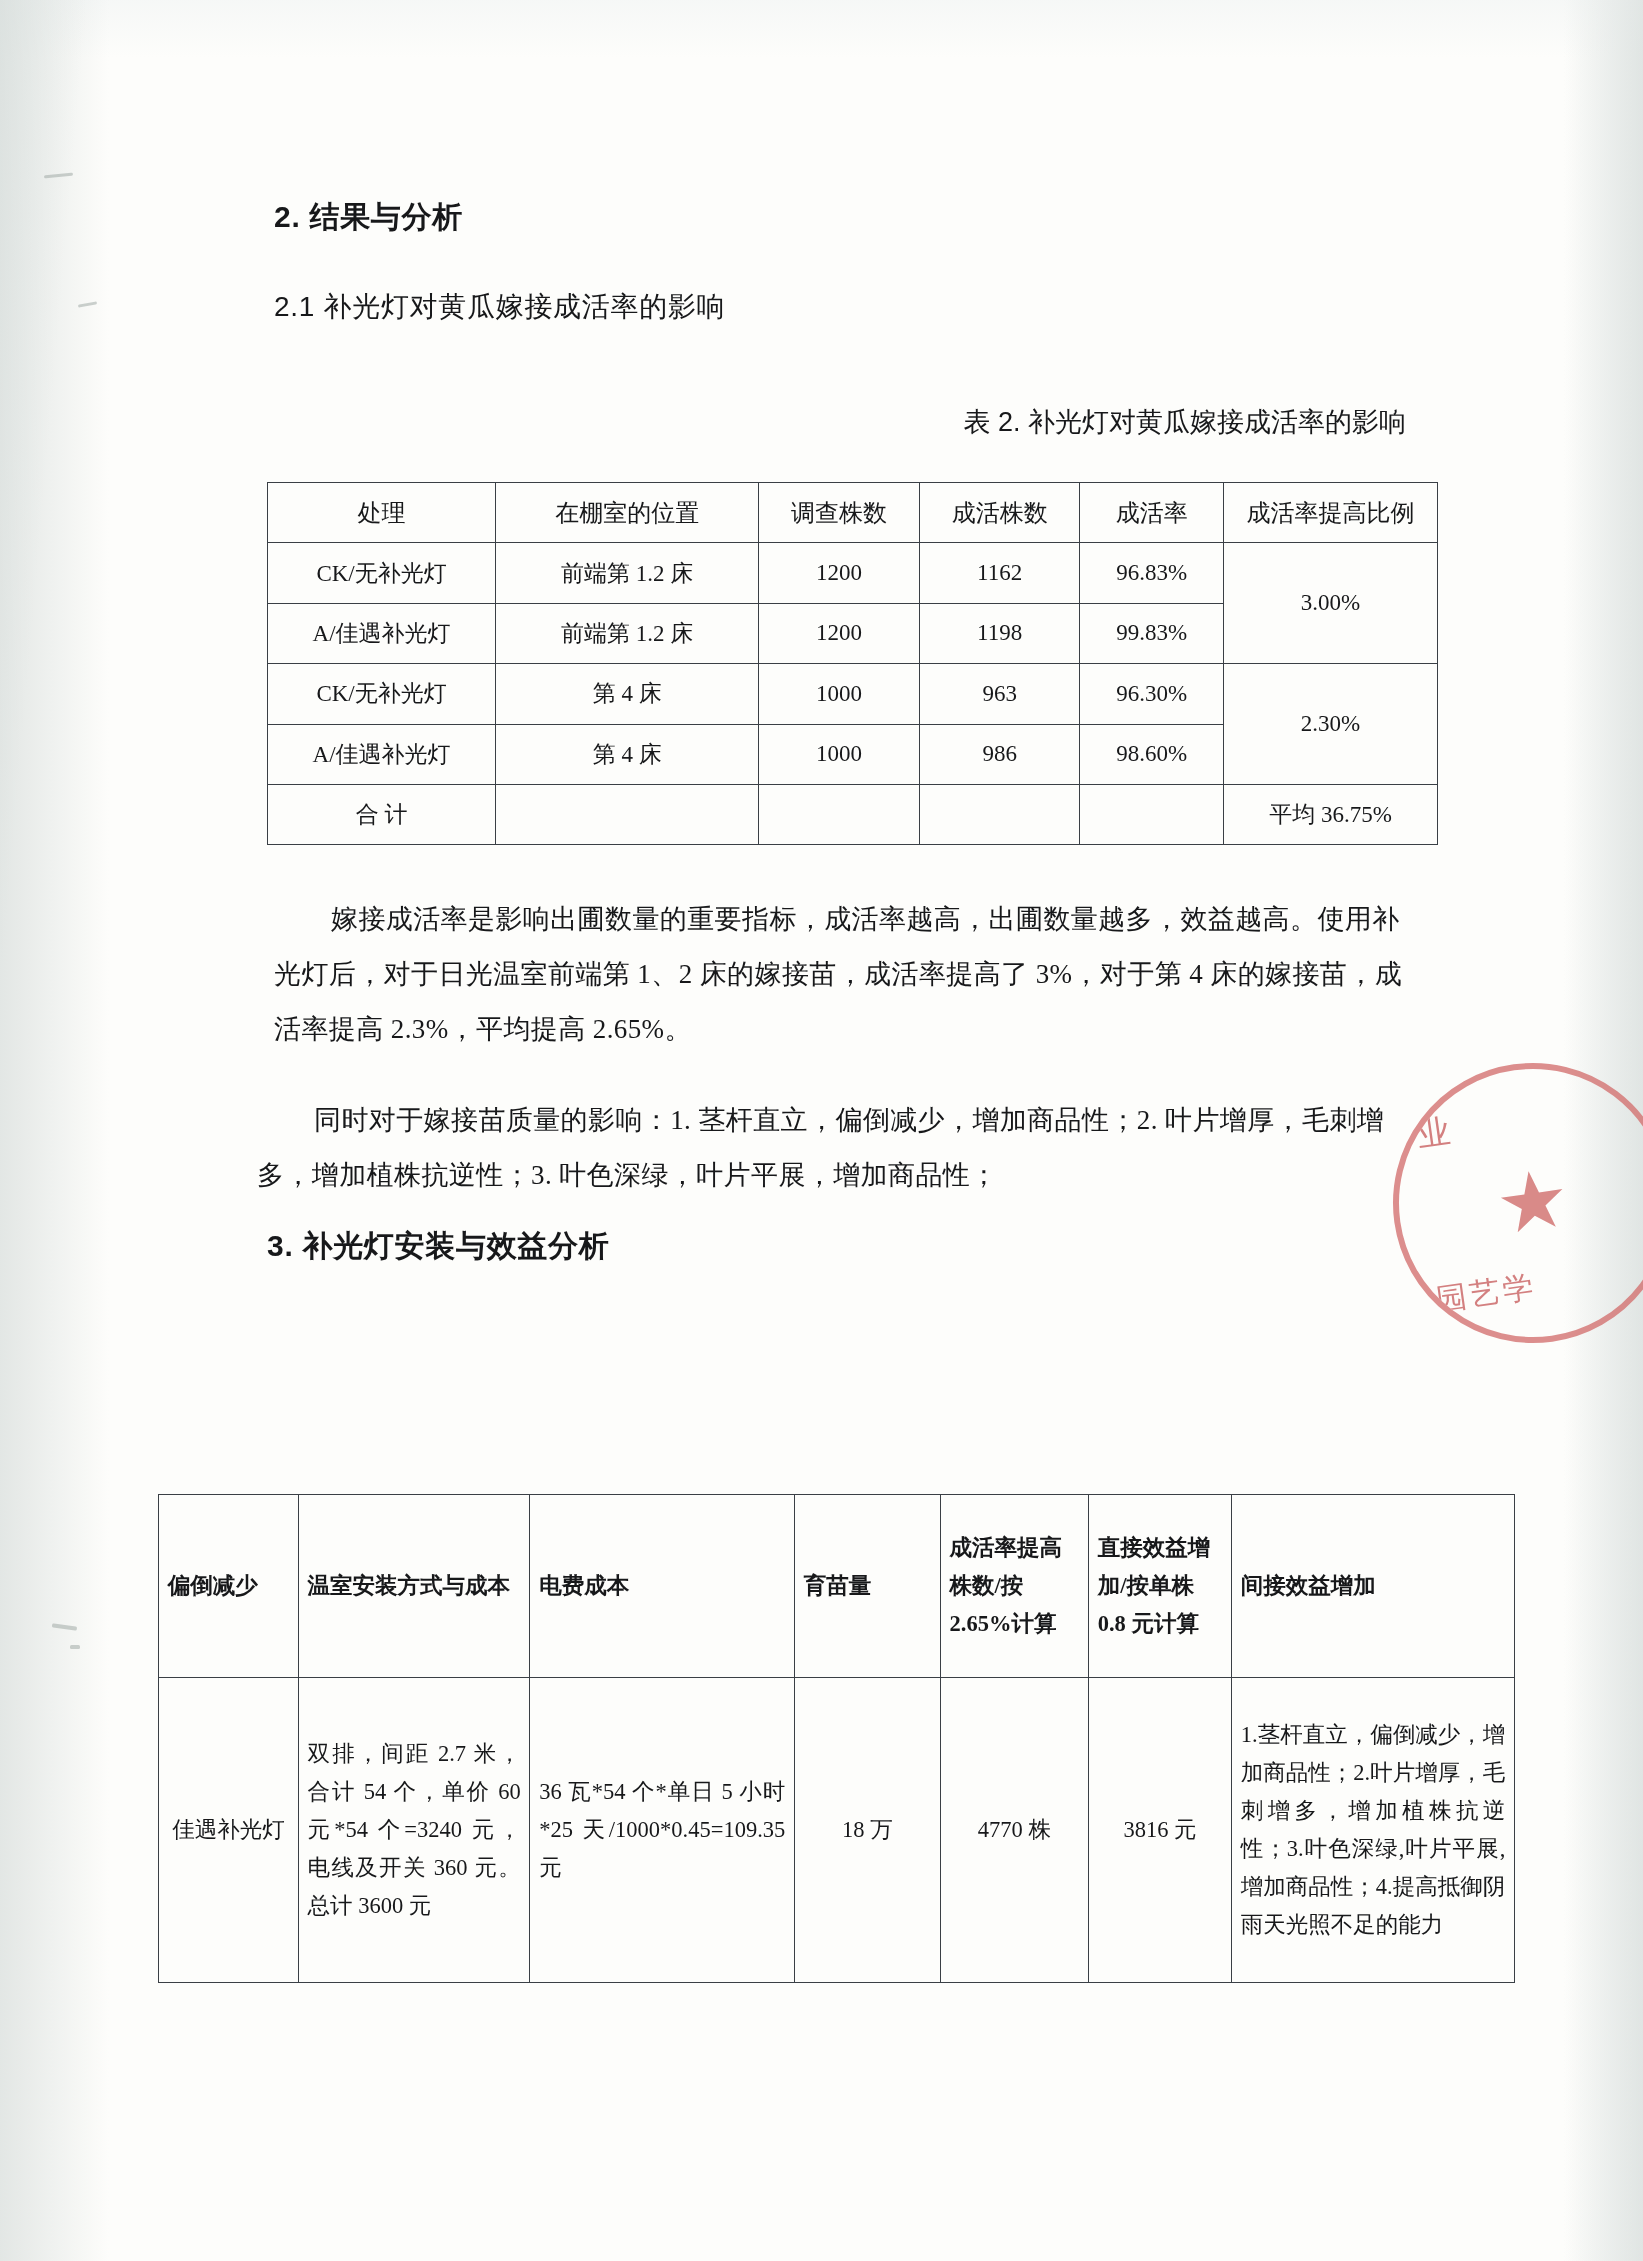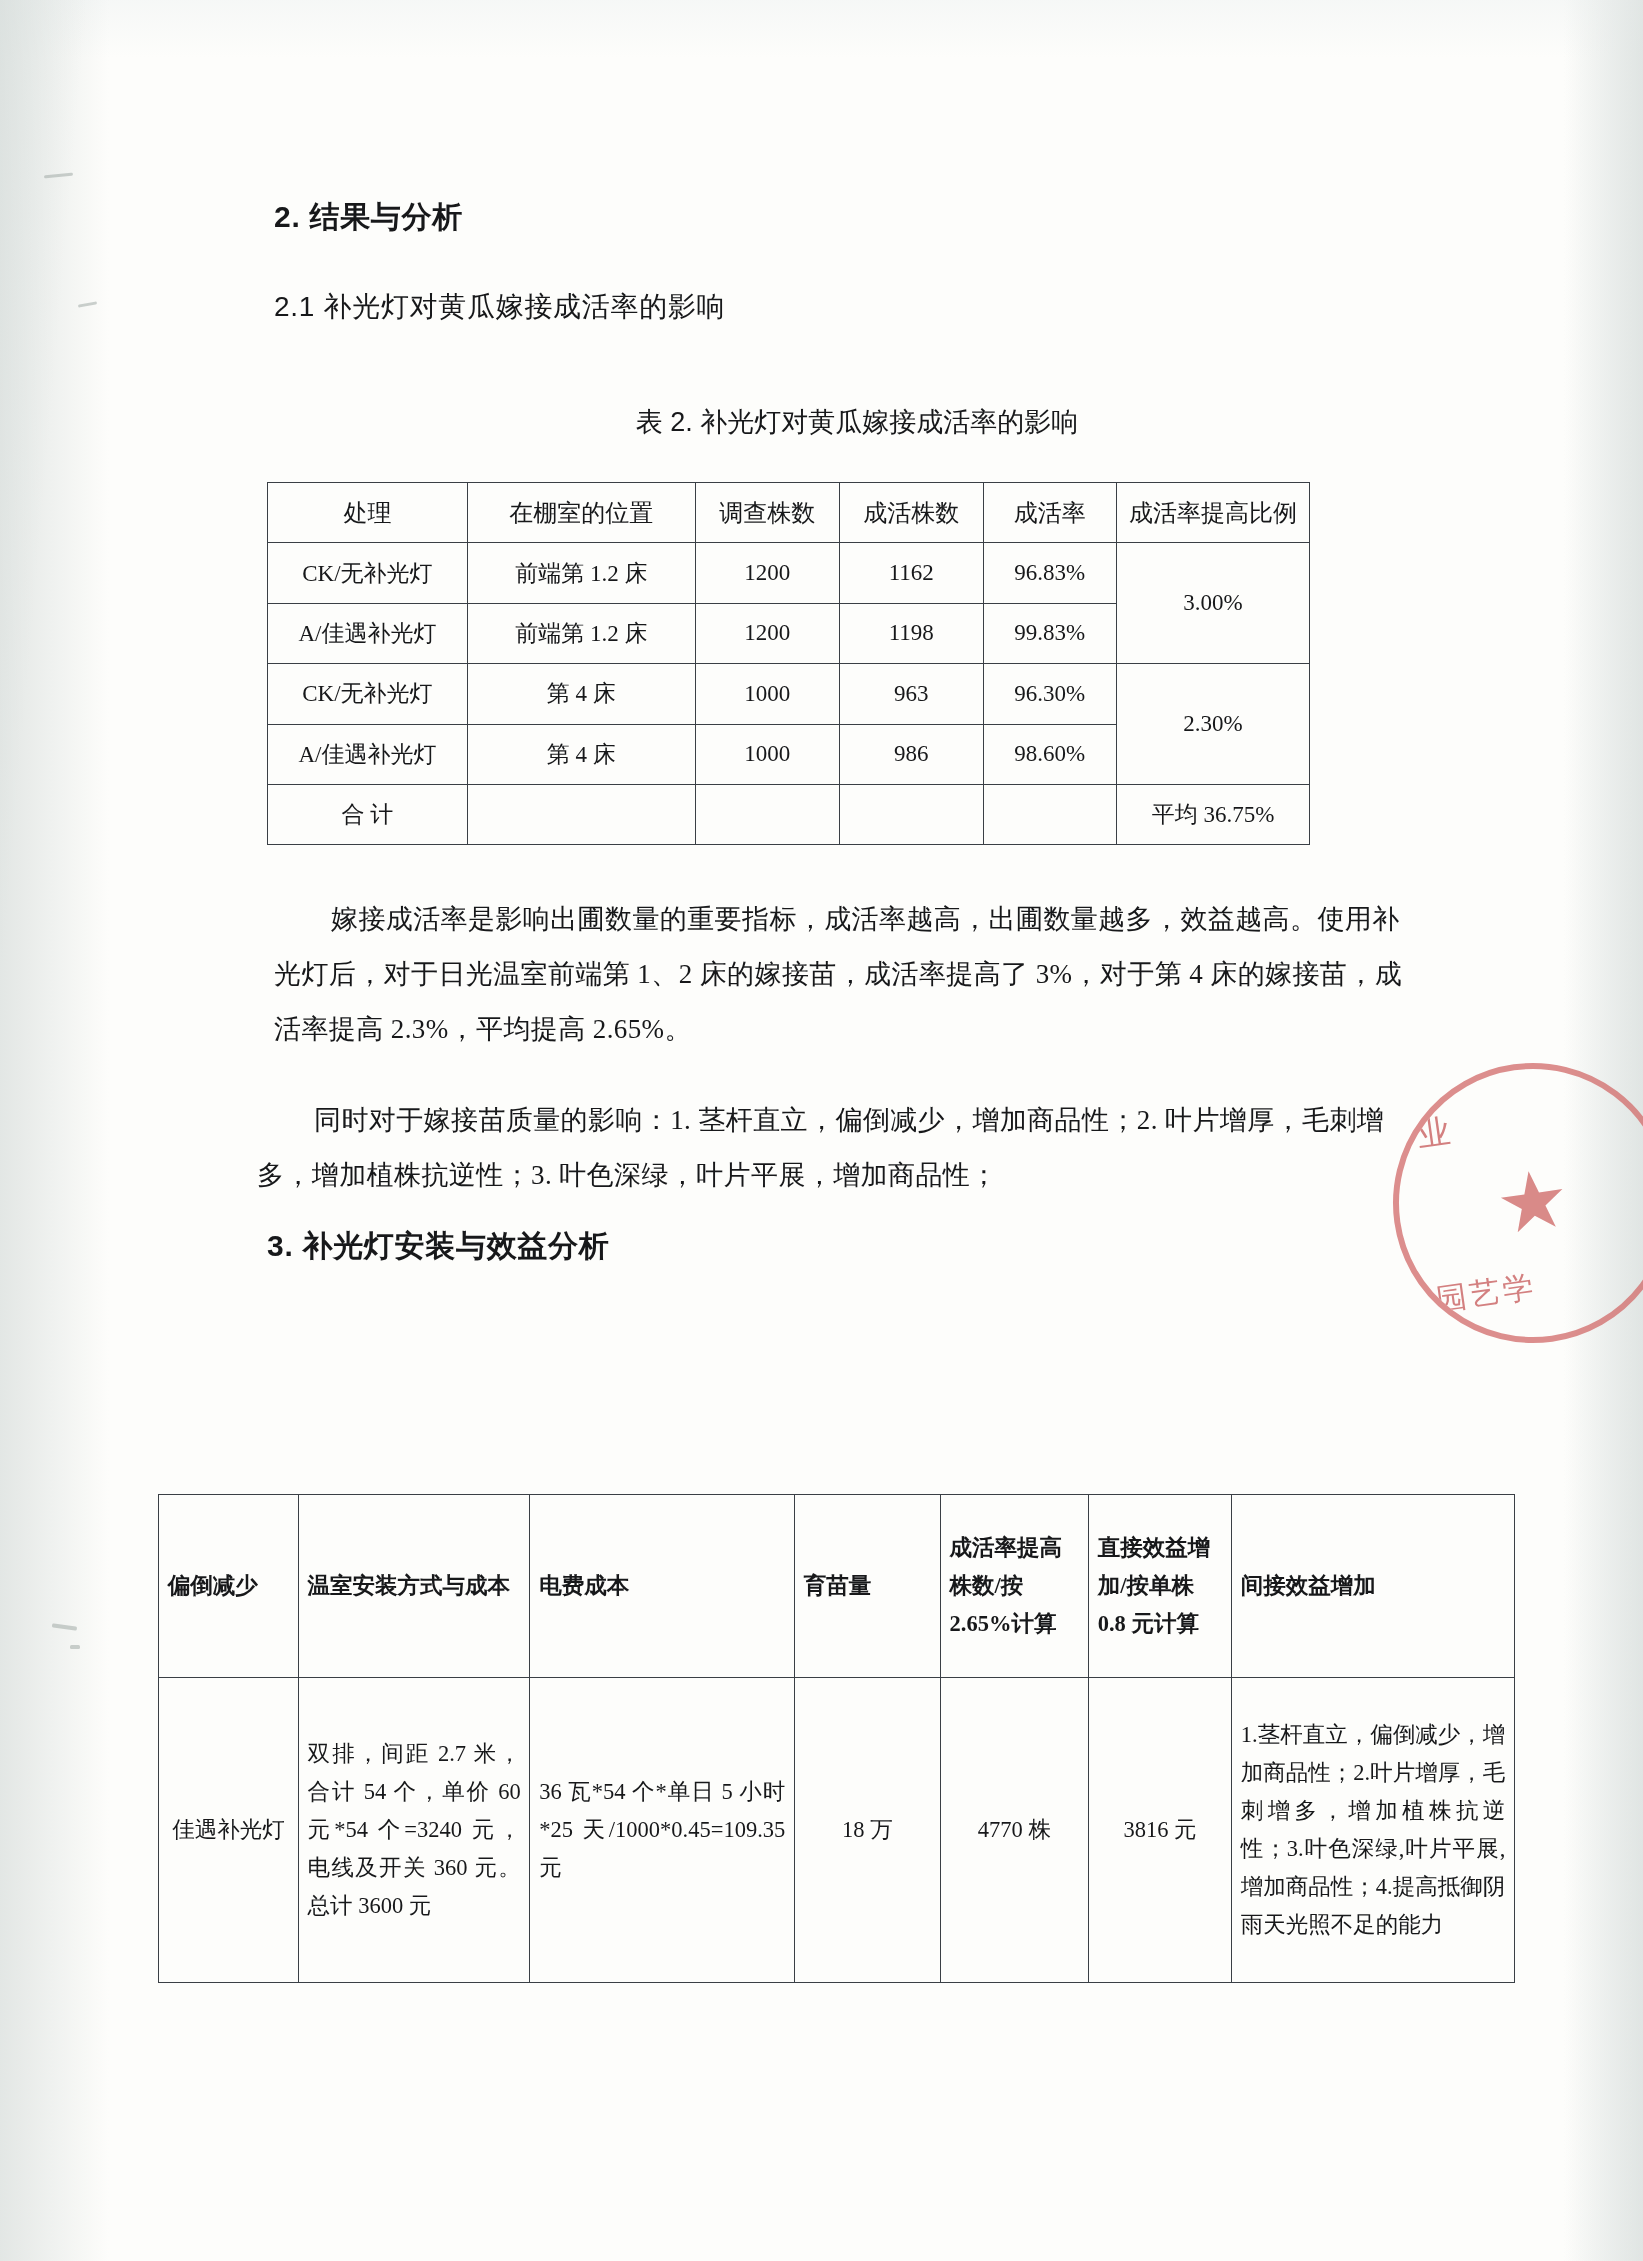--- a/index.html
+++ b/index.html
@@ -68,21 +68,21 @@
   }
   .indent {
     text-indent: 57px;
   }
 
   
   .t2 {
     position: absolute;
     left: 267px;
     top: 482px;
-    width: 1043px;
+    width: 1171px;
     border-collapse: collapse;
     font-size: 23px;
     color: #17181a;
   }
   .t2 td, .t2 th {
     border: 1.5px solid #3a3f45;
     text-align: center;
     font-weight: normal;
     padding: 8.7px 2.9px;
     height: 42px;
@@ -199,21 +199,21 @@
 <div class="speck" style="left:52px;top:1625px;width:25px;height:3.6px;transform:rotate(8deg);"></div>
 <div class="speck" style="left:70px;top:1645px;width:10.2px;height:3.6px;"></div>
 
 <div class="page">
   <div class="content">
 
     <h2 class="sec" style="position:absolute;left:274px;top:197px;">2. 结果与分析</h2>
 
     <h3 class="subsec" style="position:absolute;left:274px;top:288px;">2.1  补光灯对黄瓜嫁接成活率的影响</h3>
 
-    <div class="tbl-caption" style="position:absolute;left:291px;top:404px;width:1132px;">表 2. 补光灯对黄瓜嫁接成活率的影响</div>
+    <div class="tbl-caption" style="position:absolute;left:274px;top:404px;width:1132px;text-align:right;">表 2. 补光灯对黄瓜嫁接成活率的影响</div>
 
     <table class="t2">
       <thead>
         <tr>
           <td style="width:225px;">处理</td>
           <td style="width:261px;border-radius:11px;">在棚室的位置</td>
           <td style="width:156px;">调查株数</td>
           <td style="width:156px;">成活株数</td>
           <td style="width:138px;">成活率</td>
           <td style="width:210px;">成活率提高比例</td>

